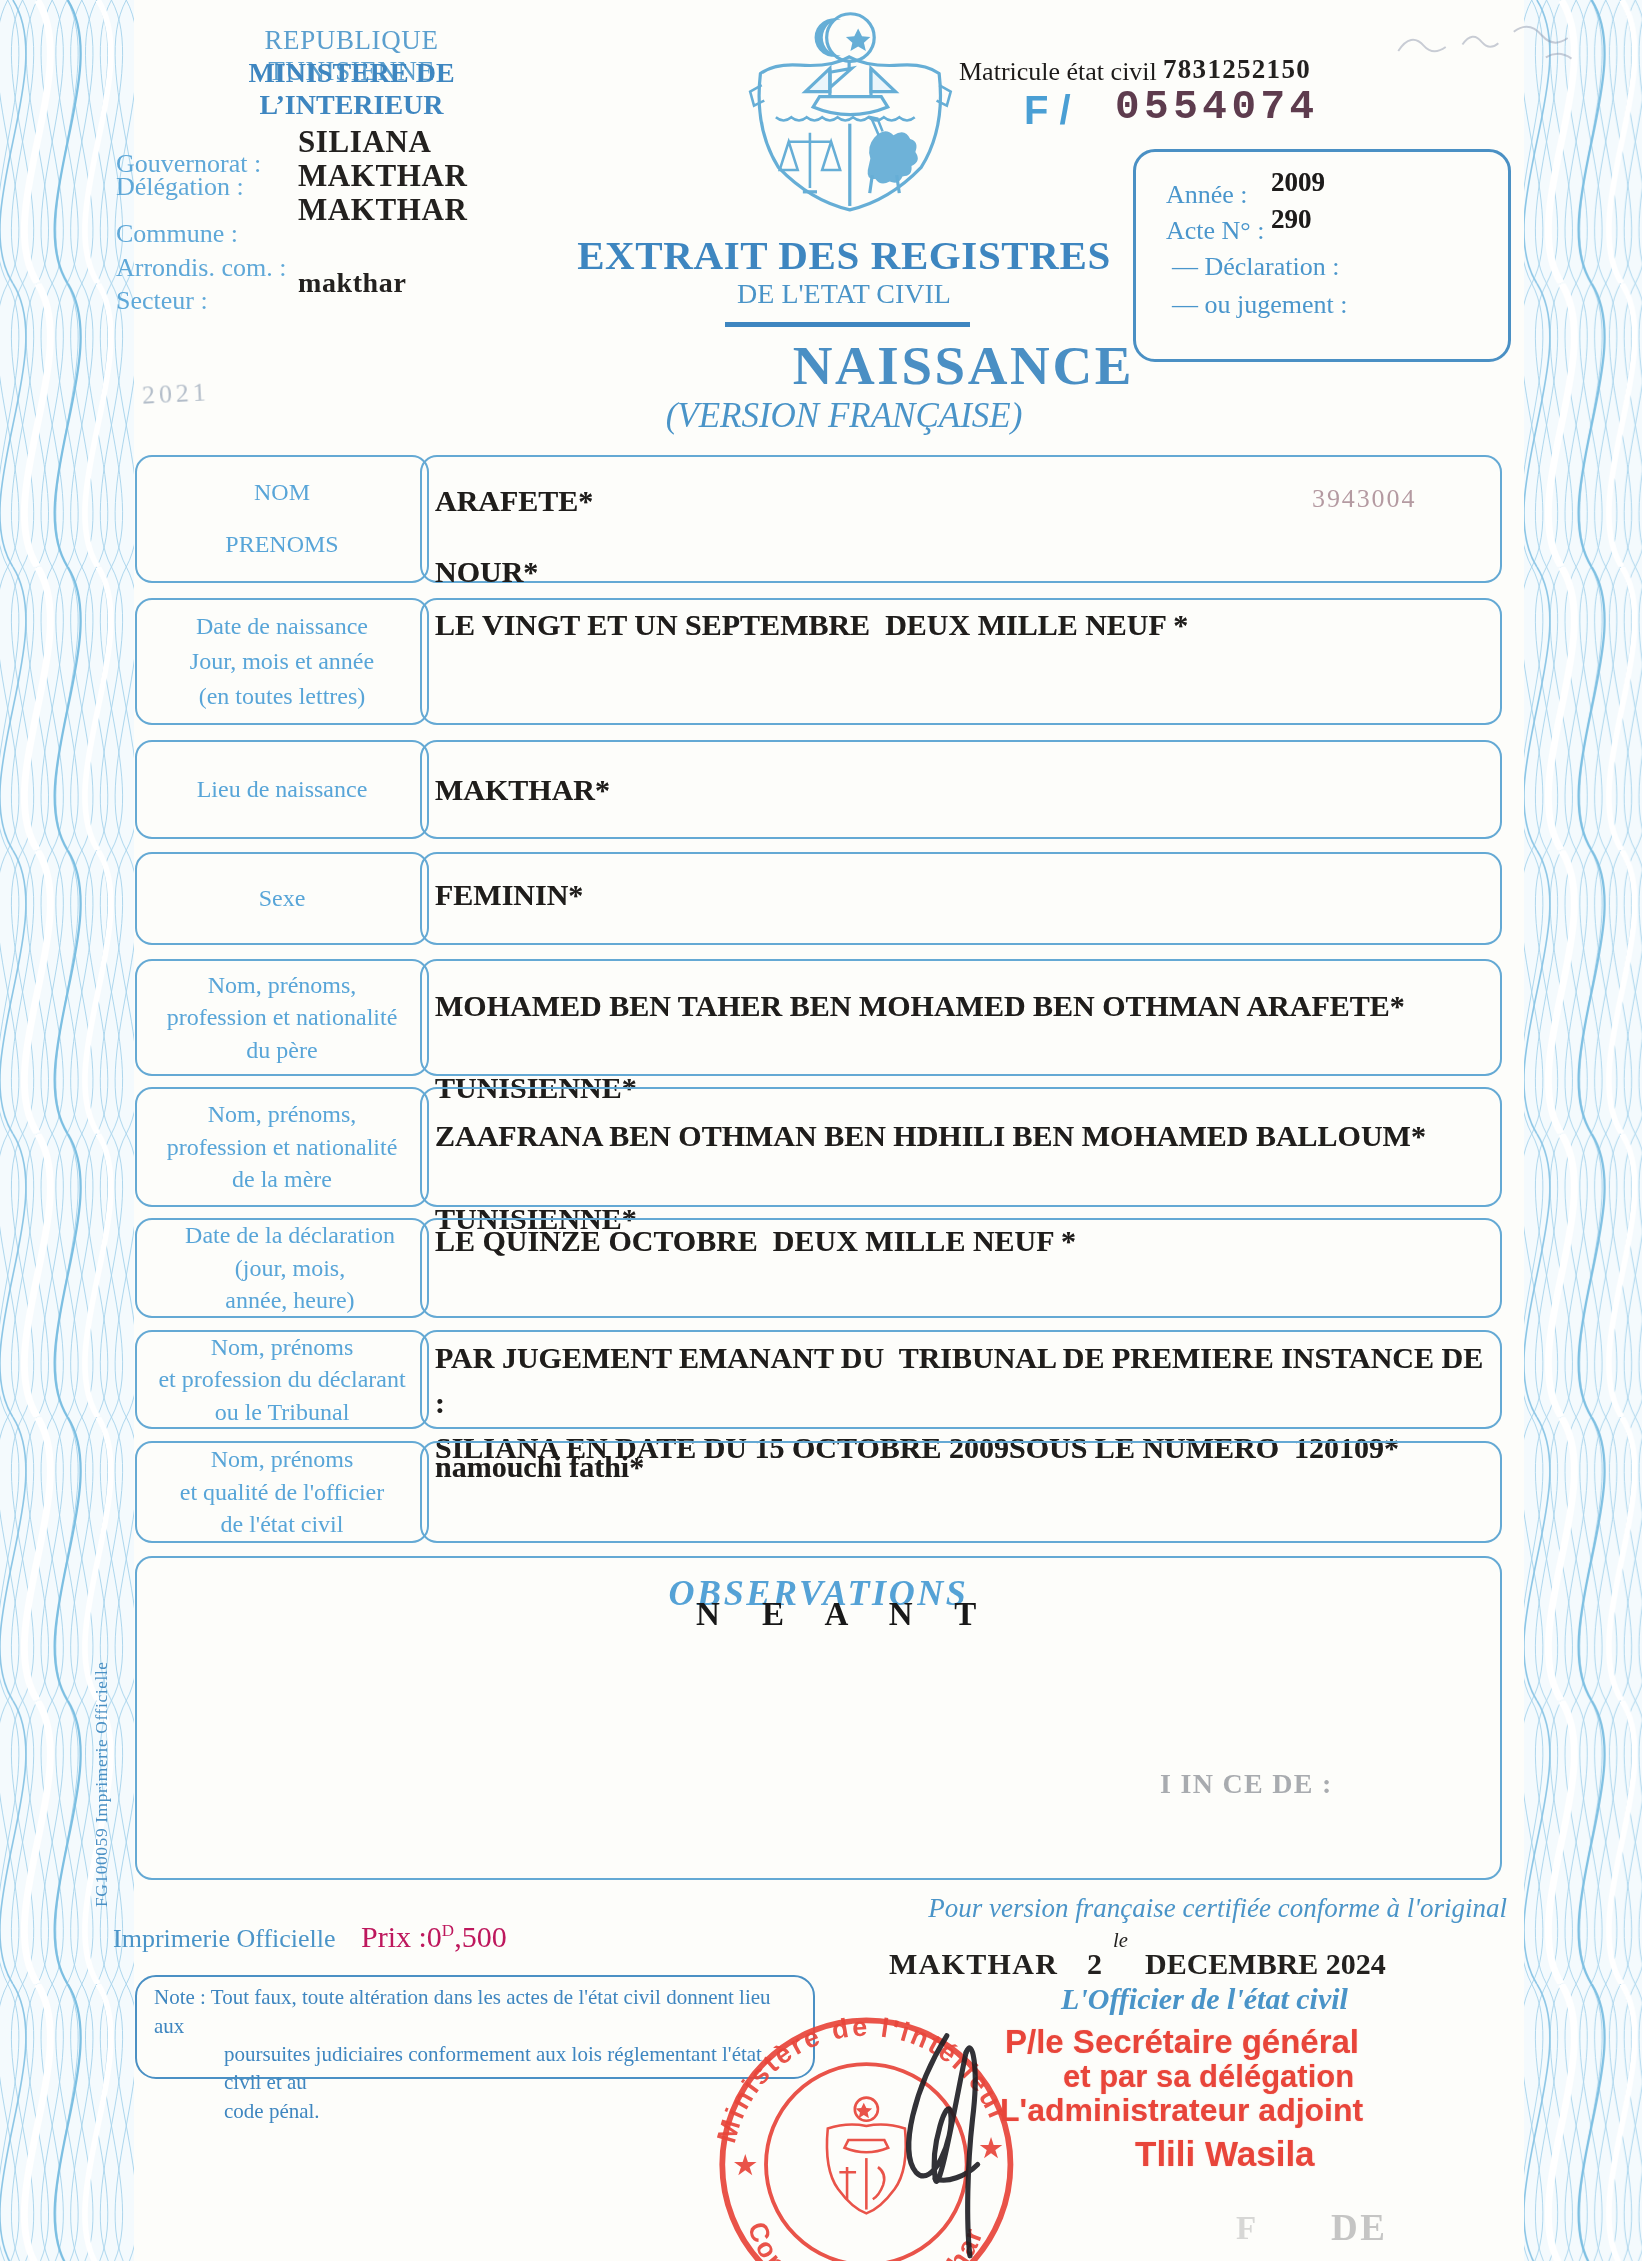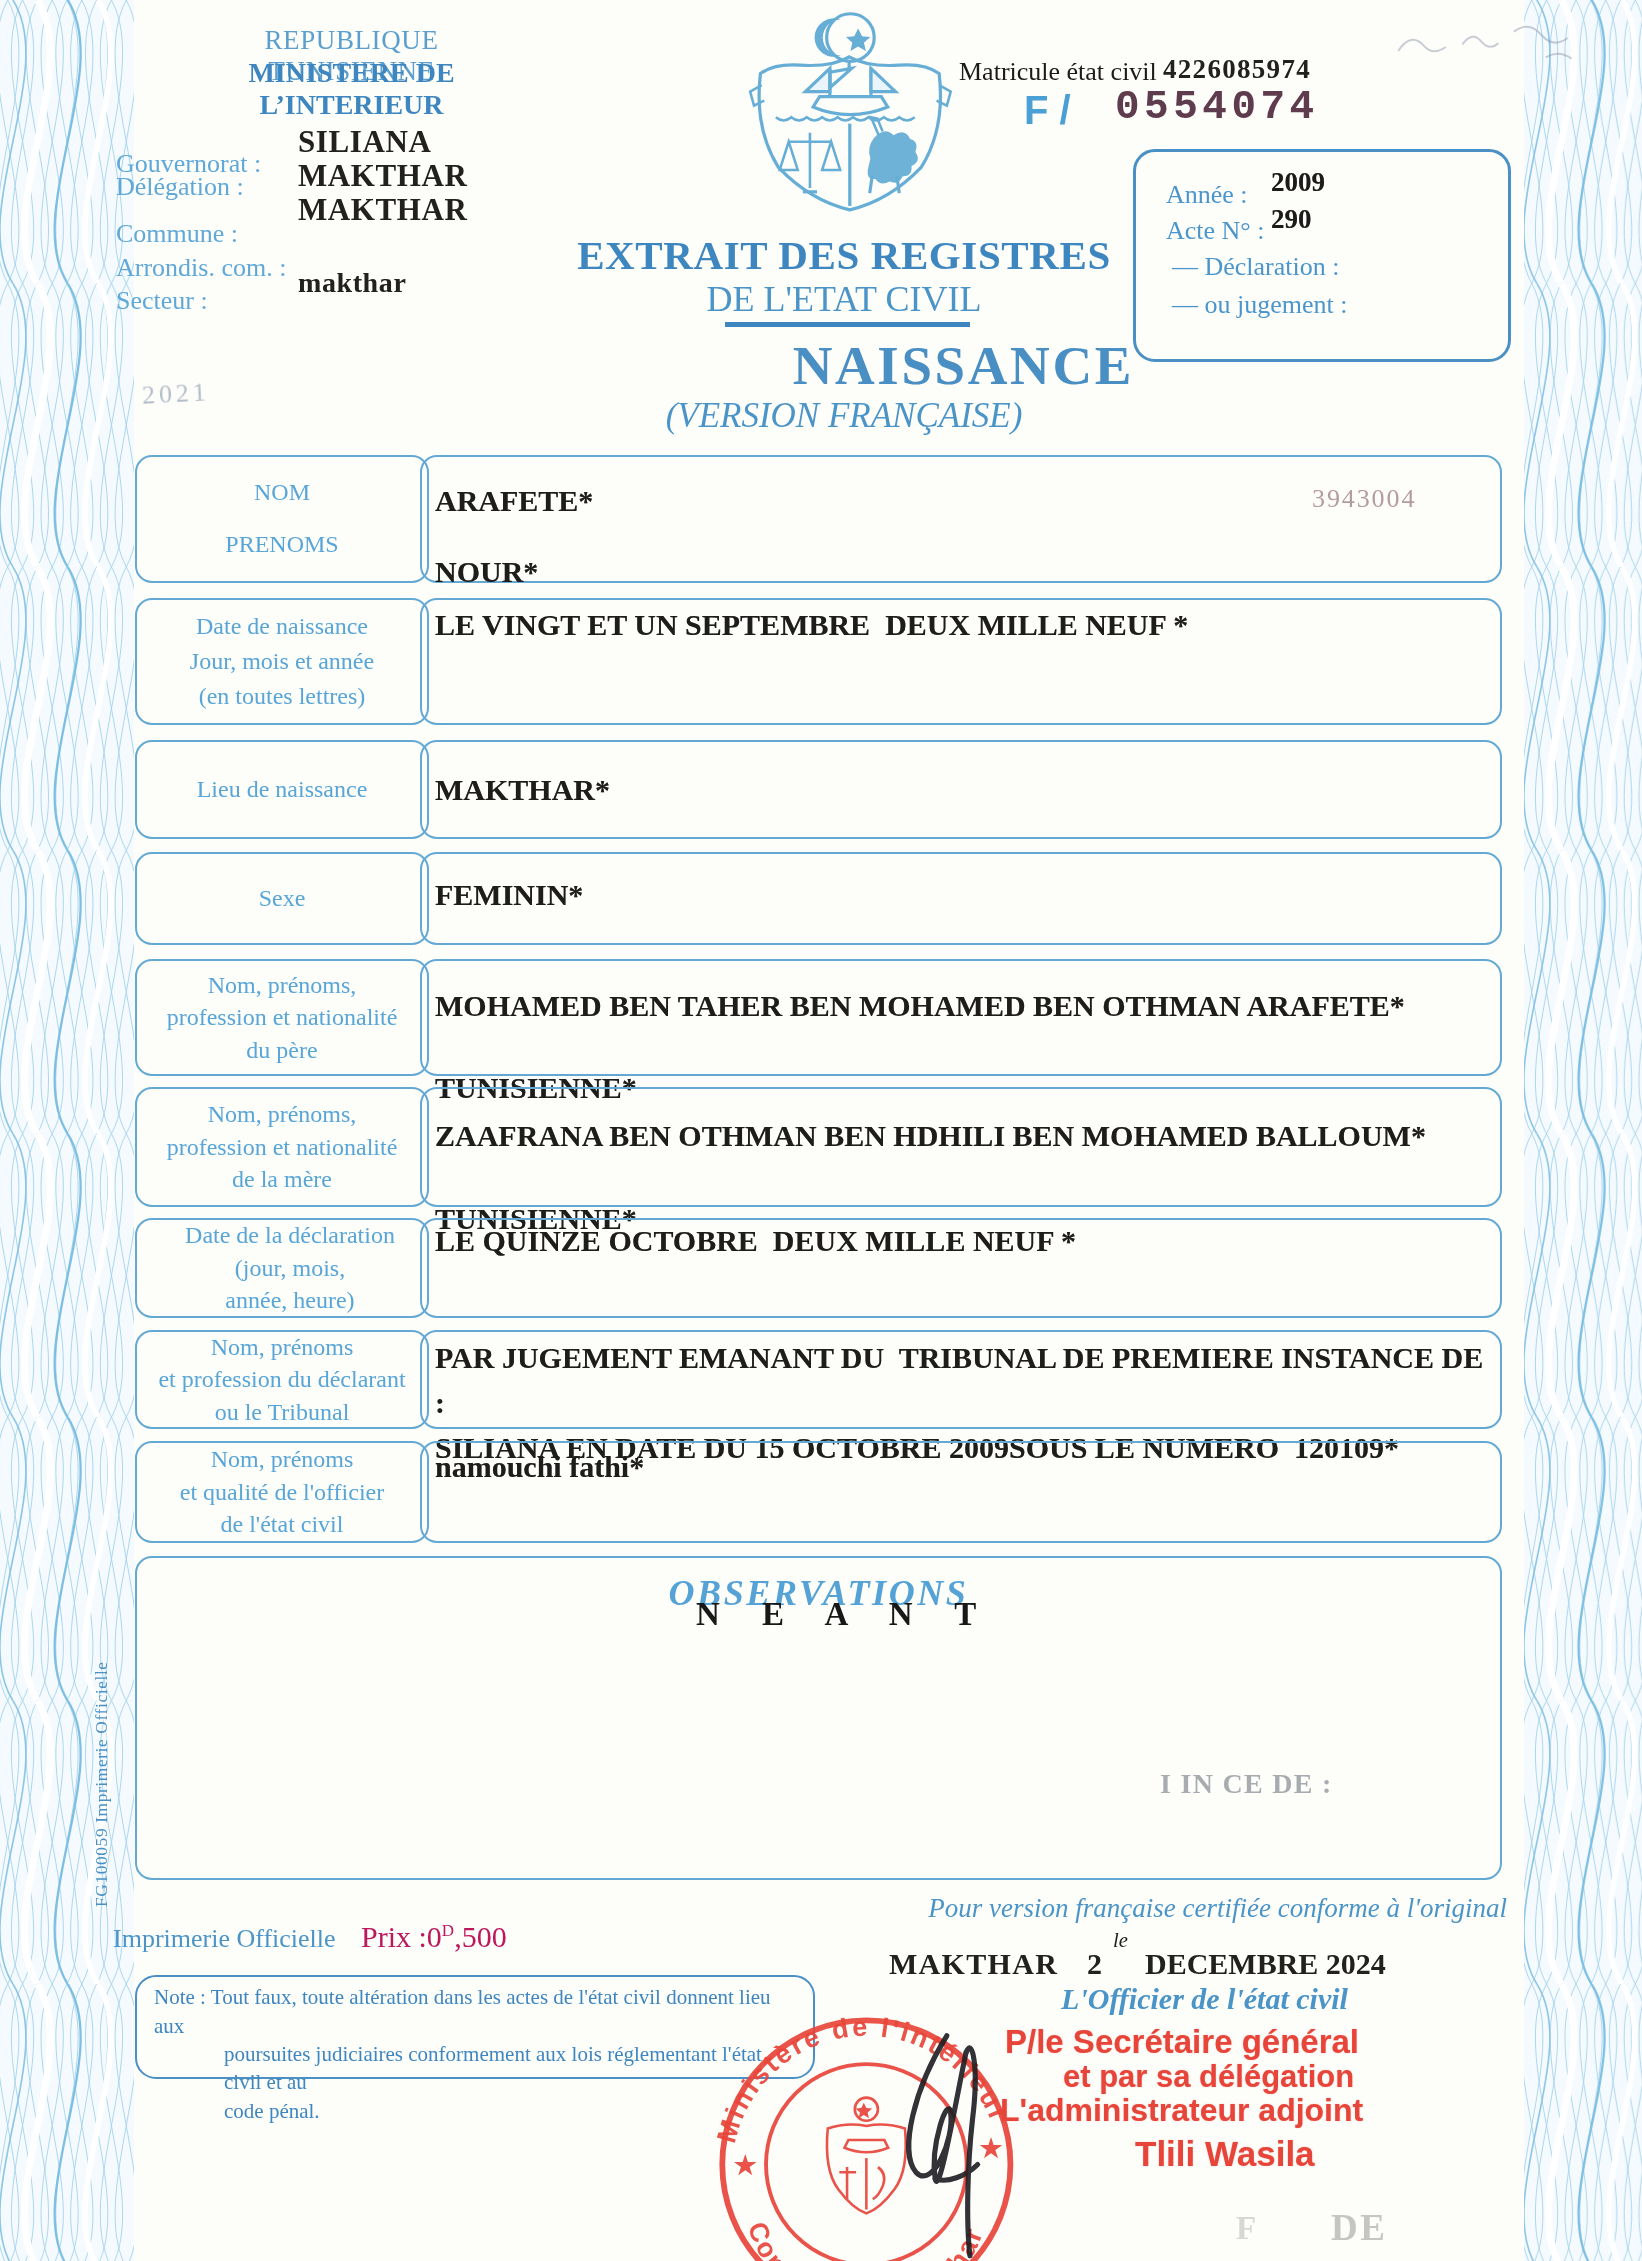--- a/index.html
+++ b/index.html
@@ -20,21 +20,21 @@
                  font-family:"Liberation Sans",sans-serif;}
   .serial-number{left:1115px;top:84px;font-size:41px;font-weight:bold;color:#5e3c4e;
                  font-family:"Liberation Mono",monospace;letter-spacing:4.5px;}
   .acte-box{left:1133px;top:149px;width:372px;height:207px;border:3.2px solid #4a90c4;border-radius:22px;}
   .acte-box span{position:absolute;font-size:26px;color:#4a96cc;}
   .acte-box .val{color:#1d1b1a;font-weight:bold;font-size:27px;}
   
   .emblem{left:736px;top:9px;}
   
   .t1{left:554px;top:231px;width:580px;text-align:center;font-size:41px;font-weight:bold;color:#3e86c0;letter-spacing:0.6px;}
-  .t2{left:554px;top:278px;width:580px;text-align:center;font-size:36px;color:#4a94c8;}
+  .t2{left:554px;top:278px;width:580px;text-align:center;font-size:28px;color:#4a94c8;}
   .trule{left:725px;top:322px;width:245px;height:4.5px;background:#3e86c0;}
   .t3{left:554px;top:334px;width:580px;text-align:right;font-size:55px;font-weight:bold;color:#4a8fc4;letter-spacing:2.6px;}
   .t4{left:554px;top:396px;width:580px;text-align:center;font-size:35px;font-style:italic;color:#4a94c8;}
   
   .cell{position:absolute;border:2.6px solid #64a9d4;border-radius:17px;box-sizing:border-box;}
   .lbl{left:135px;width:294px;display:flex;flex-direction:column;justify-content:center;align-items:center;
        text-align:center;color:#58a5d8;font-size:24px;white-space:pre-wrap;}
   .val{left:420px;width:1082px;color:#1f1d1b;font-size:30px;font-weight:bold;white-space:pre-wrap;
        padding:9px 6.4px 0 13px;text-shadow:0 0 0.6px rgba(20,20,20,.45);}
   .lh-nom{line-height:2.35;} .lh-big{line-height:2.75;} .lh-med{line-height:1.5;} .lh-one{line-height:1.3;}
@@ -150,21 +150,21 @@
       <path d="M82 206 l-14 44 28 0 z M148 206 l-14 44 28 0 z" stroke-width="4"></path>
       <path d="M104 284 l22 0" stroke-width="5"></path>
       <path d="M215 200 q 16 -18 30 -4 q 18 -12 26 6 q 14 4 8 20 q 10 14 -6 22 q 2 16 -14 16 q -6 14 -20 8 q -14 8 -22 -4 q -14 2 -12 -14 l 4 -18 q -6 -18 6 -32 Z" fill="#66aed6" stroke="none" opacity=".95"></path>
       <path d="M222 196 l-12 -28 10 2 8 20" stroke-width="4"></path>
       <path d="M212 258 l-4 28 M250 258 l4 28" stroke-width="5"></path>
       <path d="M40 118 l-18 10 6 22 16 -8 M316 118 l18 10 -6 22 -16 -8" stroke-width="4"></path>
     </g>
   </svg>
 
   <div class="abs matricule-label">Matricule état civil</div>
-  <div class="abs matricule-value">4226085974</div>
+  <div class="abs matricule-value">7831252150</div>
   <div class="abs serial-prefix">F /</div>
   <div class="abs serial-number">0554074</div>
 
   <div class="abs acte-box">
     <span style="left:122px;top:6.4px;" class="val">2009</span>
     <span style="left:30px;top:28px;">Année :</span>
     <span style="left:122px;top:43px;" class="val">290</span>
     <span style="left:30px;top:64px;">Acte N° :</span>
     <span style="left:36px;top:100px;">— Déclaration :</span>
     <span style="left:36px;top:138px;">— ou jugement :</span>

